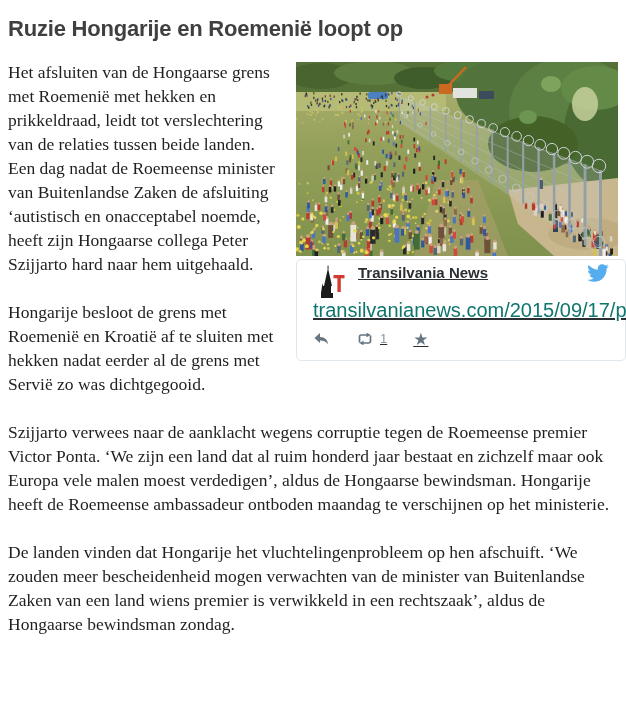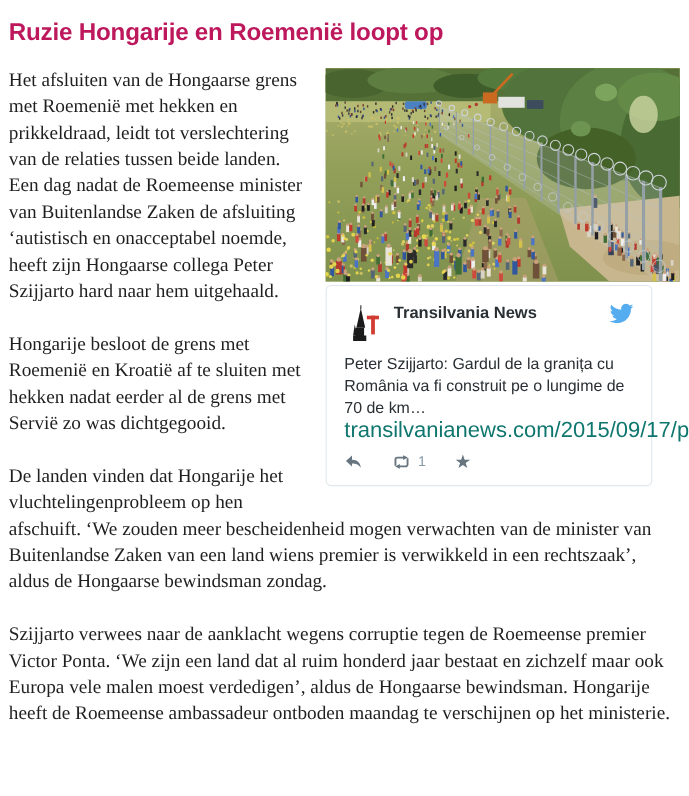--- a/index.html
+++ b/index.html
@@ -1,32 +1,32 @@
 <!DOCTYPE html>
 <html><head>
 <meta charset="utf-8">
 <style>
   html,body{margin:0;padding:0;background:#ffffff;}
   body{width:626px;height:724px;overflow:hidden;font-family:"Liberation Serif",serif;color:#1f1f1f;}
   .page{padding:6px 8px 0 8px;}
   h1.page-title{
     font-family:"Liberation Sans",sans-serif;
-    font-size:22px;font-weight:bold;color:#be185d;
+    font-size:22px;font-weight:bold;color:#404040;
     margin:10px 0 18px 0;letter-spacing:-0.2px;
   }
   .article{font-size:17.5px;line-height:24px;}
   .article p{margin:0 0 24px 0;}
   
   .media-float{float:right;width:322px;margin:2px 0 12px 14px;}
   .border-photo{display:block;width:322px;height:194px;background:#8a9a55;}
   .tweet-card{
-    box-sizing:border-box;width:297px;margin-top:3px;
+    box-sizing:border-box;width:330px;margin-top:3px;
     border:1px solid #e1e8ed;border-radius:5px;
-    padding:16px 16px 12px 16px;
-    font-family:"Liberation Sans",sans-serif;color:#292f33;background:#fff;
+    padding:4px 16px 12px 16px;
+    font-family:"Liberation Sans",sans-serif;color:#292f33;background:#fff;text-decoration:underline;
   }
   .tweet-header{display:flex;align-items:flex-start;}
   .avatar{width:36px;height:36px;flex:0 0 36px;}
   .author-block{margin-left:9px;line-height:18px;}
   .author-name{font-size:15px;font-weight:bold;color:#292f33;}
   .author-handle{font-size:13.5px;color:#697882;}
   .bird{margin-left:auto;width:22px;height:18px;}
   .tweet-text{font-size:14.5px;line-height:20px;margin-top:9px;color:#292f33;}
   .tweet-link{font-size:20px;line-height:20px;color:#0f766e;cursor:pointer;}
   .tweet-time{font-size:13px;color:#7b8a95;margin-top:5px;}
@@ -1081,21 +1081,20 @@
             </g>
           </svg>
           <div class="author-block">
             <div class="author-name">Transilvania News</div>
           </div>
           <svg class="bird" viewBox="0 0 24 20" xmlns="http://www.w3.org/2000/svg">
             <path fill="#55acee" d="M23.954 2.569c-.885.389-1.83.654-2.825.775 1.014-.611 1.794-1.574 2.163-2.723-.951.555-2.005.959-3.127 1.184C19.269.846 17.992.246 16.574.246c-2.717 0-4.92 2.203-4.92 4.917 0 .39.045.765.127 1.124C7.691 6.094 4.066 4.13 1.64 1.161c-.427.722-.666 1.561-.666 2.475 0 1.71.87 3.213 2.188 4.096-.807-.026-1.566-.248-2.228-.616v.061c0 2.385 1.693 4.374 3.946 4.827-.413.111-.849.171-1.296.171-.314 0-.615-.03-.916-.086.631 1.953 2.445 3.377 4.604 3.417-1.68 1.319-3.809 2.105-6.102 2.105-.39 0-.779-.023-1.17-.067 2.189 1.394 4.768 2.209 7.557 2.209 9.054 0 13.999-7.496 13.999-13.986 0-.209 0-.42-.015-.63.961-.689 1.8-1.56 2.46-2.548l-.047-.02z"></path>
           </svg>
         </div>
 
-        <div class="tweet-text">Peter Szijjarto: Gardul de la granița cu România va fi construit pe o lungime de 70 de km…</div>
         <div class="tweet-link">transilvanianews.com/2015/09/17/pet…</div>
 
         <div class="tweet-actions">
           <span class="act">
             <svg width="16" height="14" viewBox="0 0 16 14" xmlns="http://www.w3.org/2000/svg">
               <path d="M7 1 1.5 6 7 11 V8.4 c3.8-.1 6.3 1.1 8 3.9 C14.6 7.6 12 5.2 7 5 Z" fill="#66757f"></path>
             </svg>
           </span>
           <span class="act">
             <svg width="20" height="14" viewBox="0 0 20 14" xmlns="http://www.w3.org/2000/svg">
@@ -1108,16 +1107,16 @@
           </span>
           <span class="act">
             <span class="star-glyph">★</span>
           </span>
         </div>
       </div>
     </div>
 
     <p>Het afsluiten van de Hongaarse grens met Roemenië met hekken en prikkeldraad, leidt tot verslechtering van de relaties tussen beide landen. Een dag nadat de Roemeense minister van Buitenlandse Zaken de afsluiting ‘autistisch en onacceptabel noemde, heeft zijn Hongaarse collega Peter Szijjarto hard naar hem uitgehaald.</p>
     <p>Hongarije besloot de grens met Roemenië en Kroatië af te sluiten met hekken nadat eerder al de grens met Servië zo was dichtgegooid.</p>
+    <p>Szijjarto verwees naar de aanklacht wegens corruptie tegen de Roemeense premier Victor Ponta. ‘We zijn een land dat al ruim honderd jaar bestaat en zichzelf maar ook Europa vele malen moest verdedigen’, aldus de Hongaarse bewindsman. Hongarije heeft de Roemeense ambassadeur ontboden maandag te verschijnen op het ministerie.</p>
     <p>De landen vinden dat Hongarije het vluchtelingenprobleem op hen afschuift. ‘We zouden meer bescheidenheid mogen verwachten van de minister van Buitenlandse Zaken van een land wiens premier is verwikkeld in een rechtszaak’, aldus de Hongaarse bewindsman zondag.</p>
-    <p>Szijjarto verwees naar de aanklacht wegens corruptie tegen de Roemeense premier Victor Ponta. ‘We zijn een land dat al ruim honderd jaar bestaat en zichzelf maar ook Europa vele malen moest verdedigen’, aldus de Hongaarse bewindsman. Hongarije heeft de Roemeense ambassadeur ontboden maandag te verschijnen op het ministerie.</p>
   </div>
 </div>
 
 </body></html>

